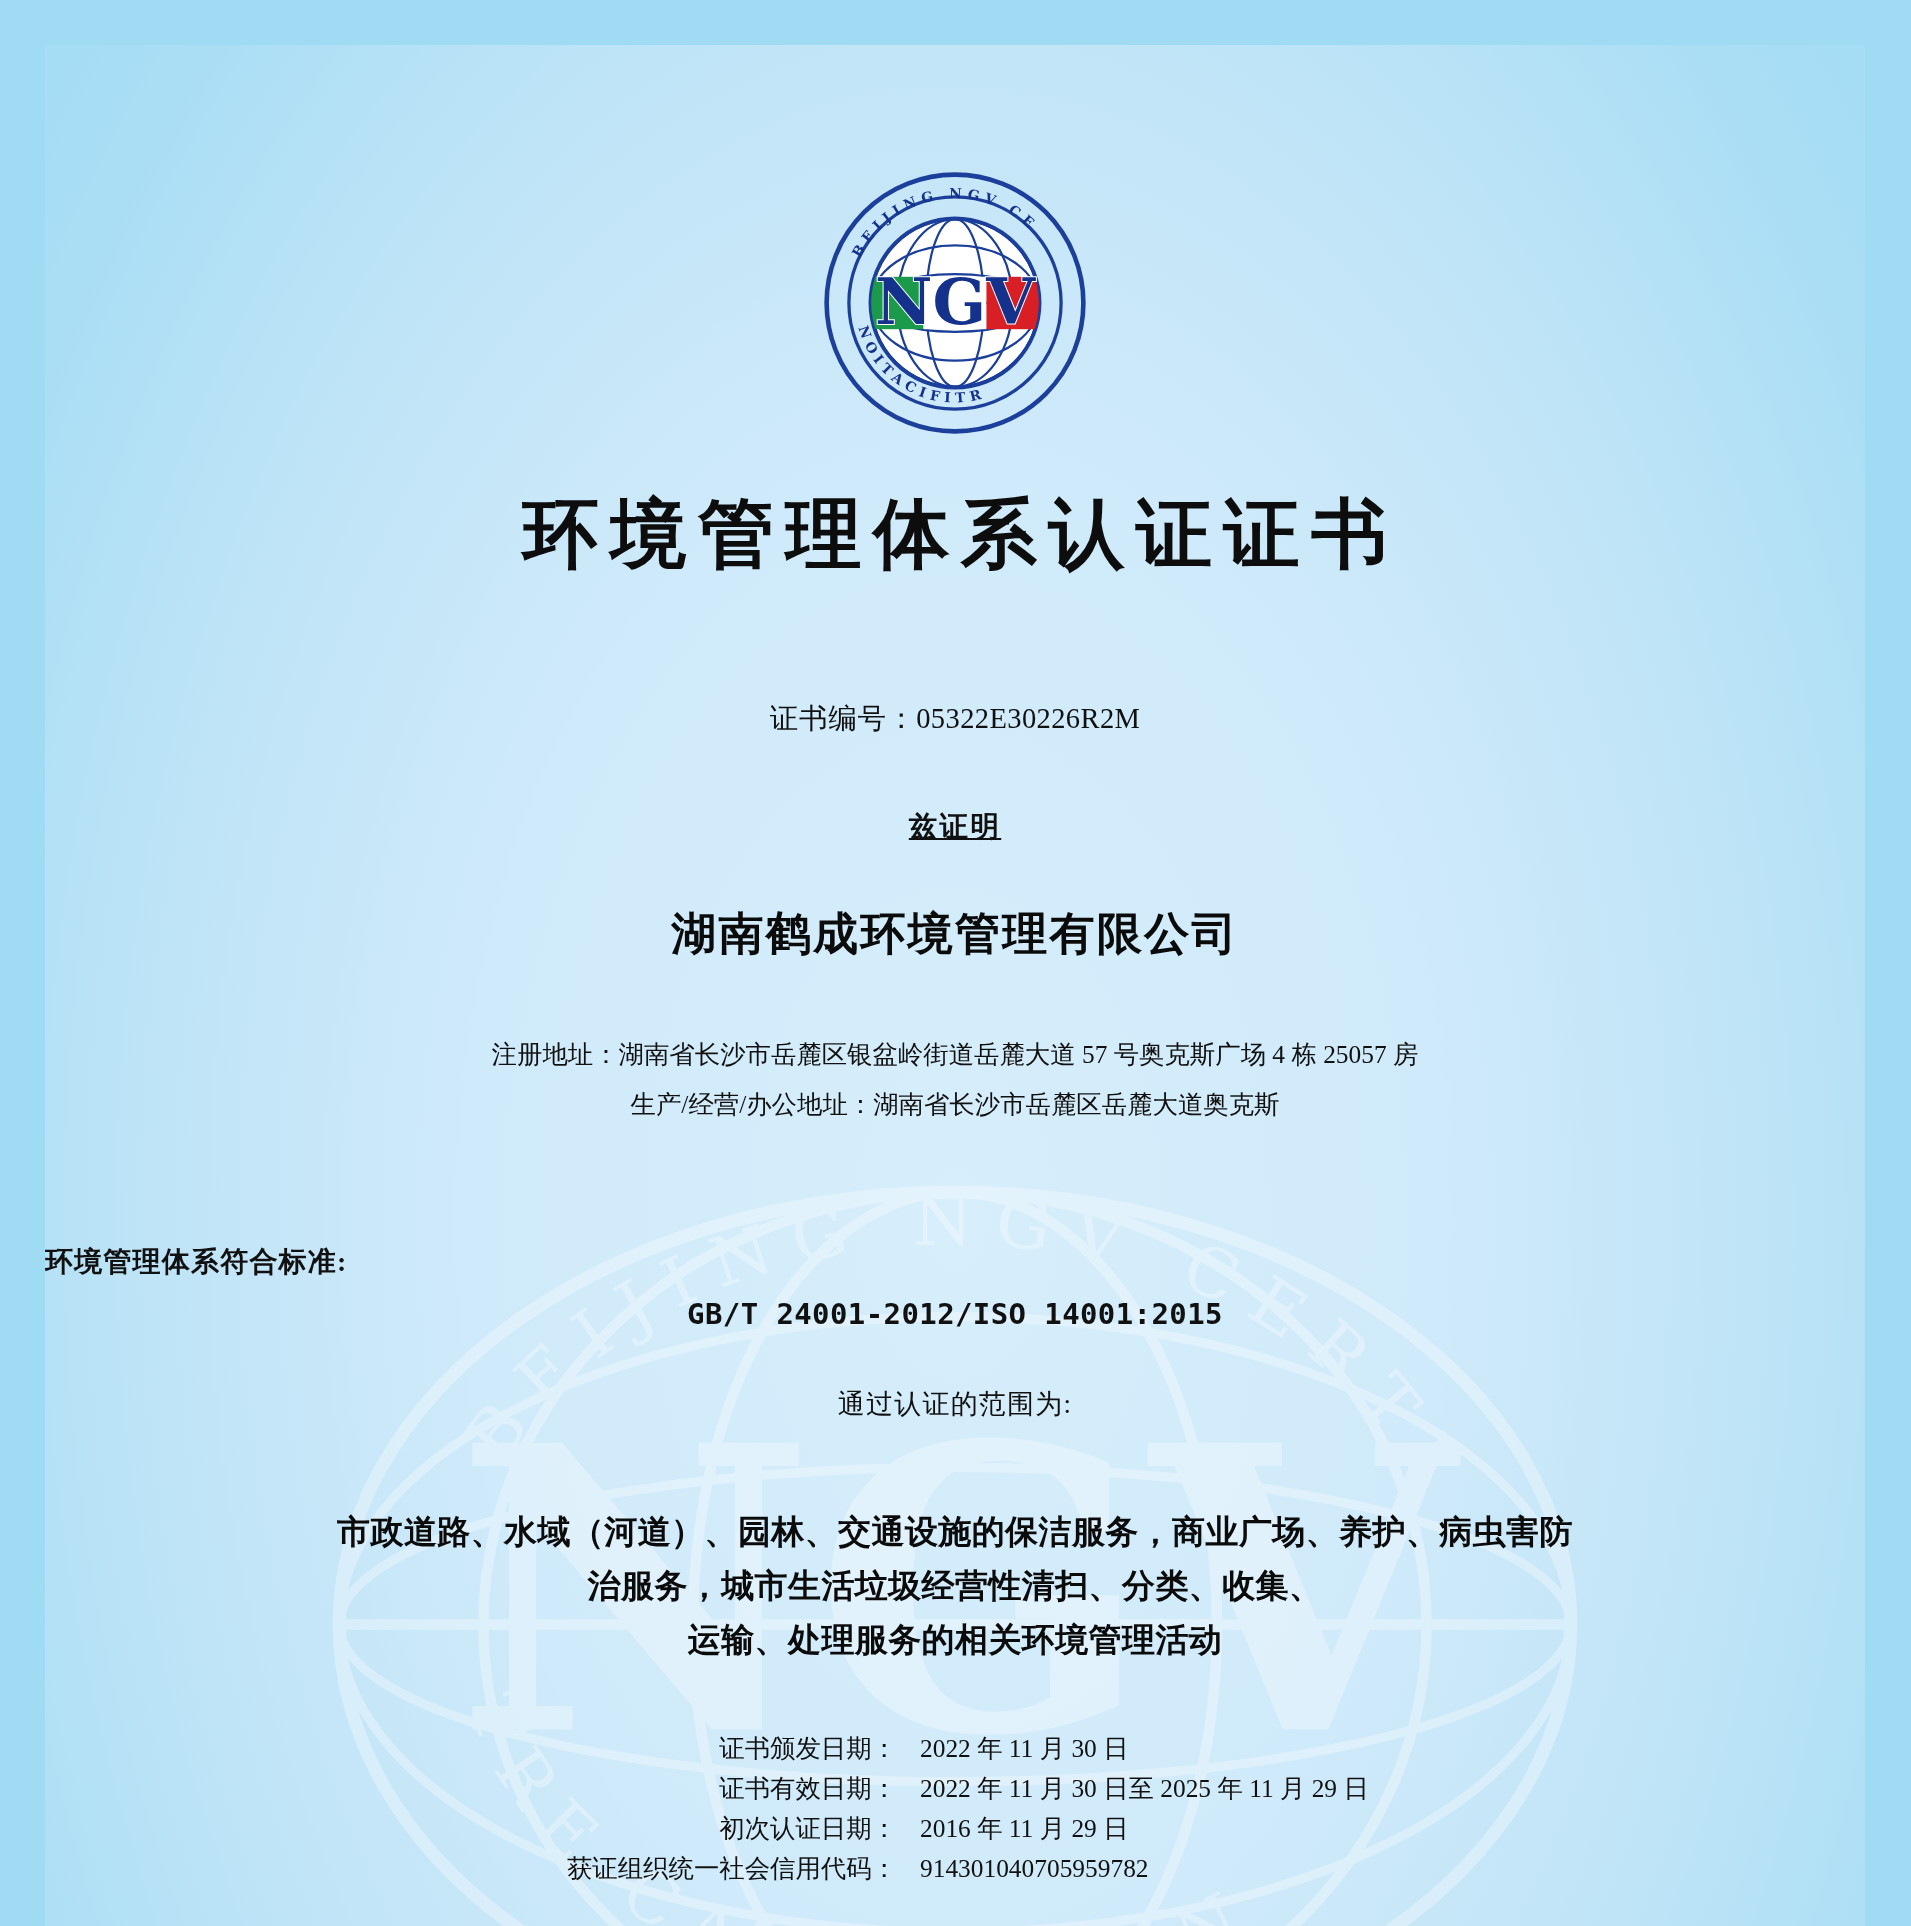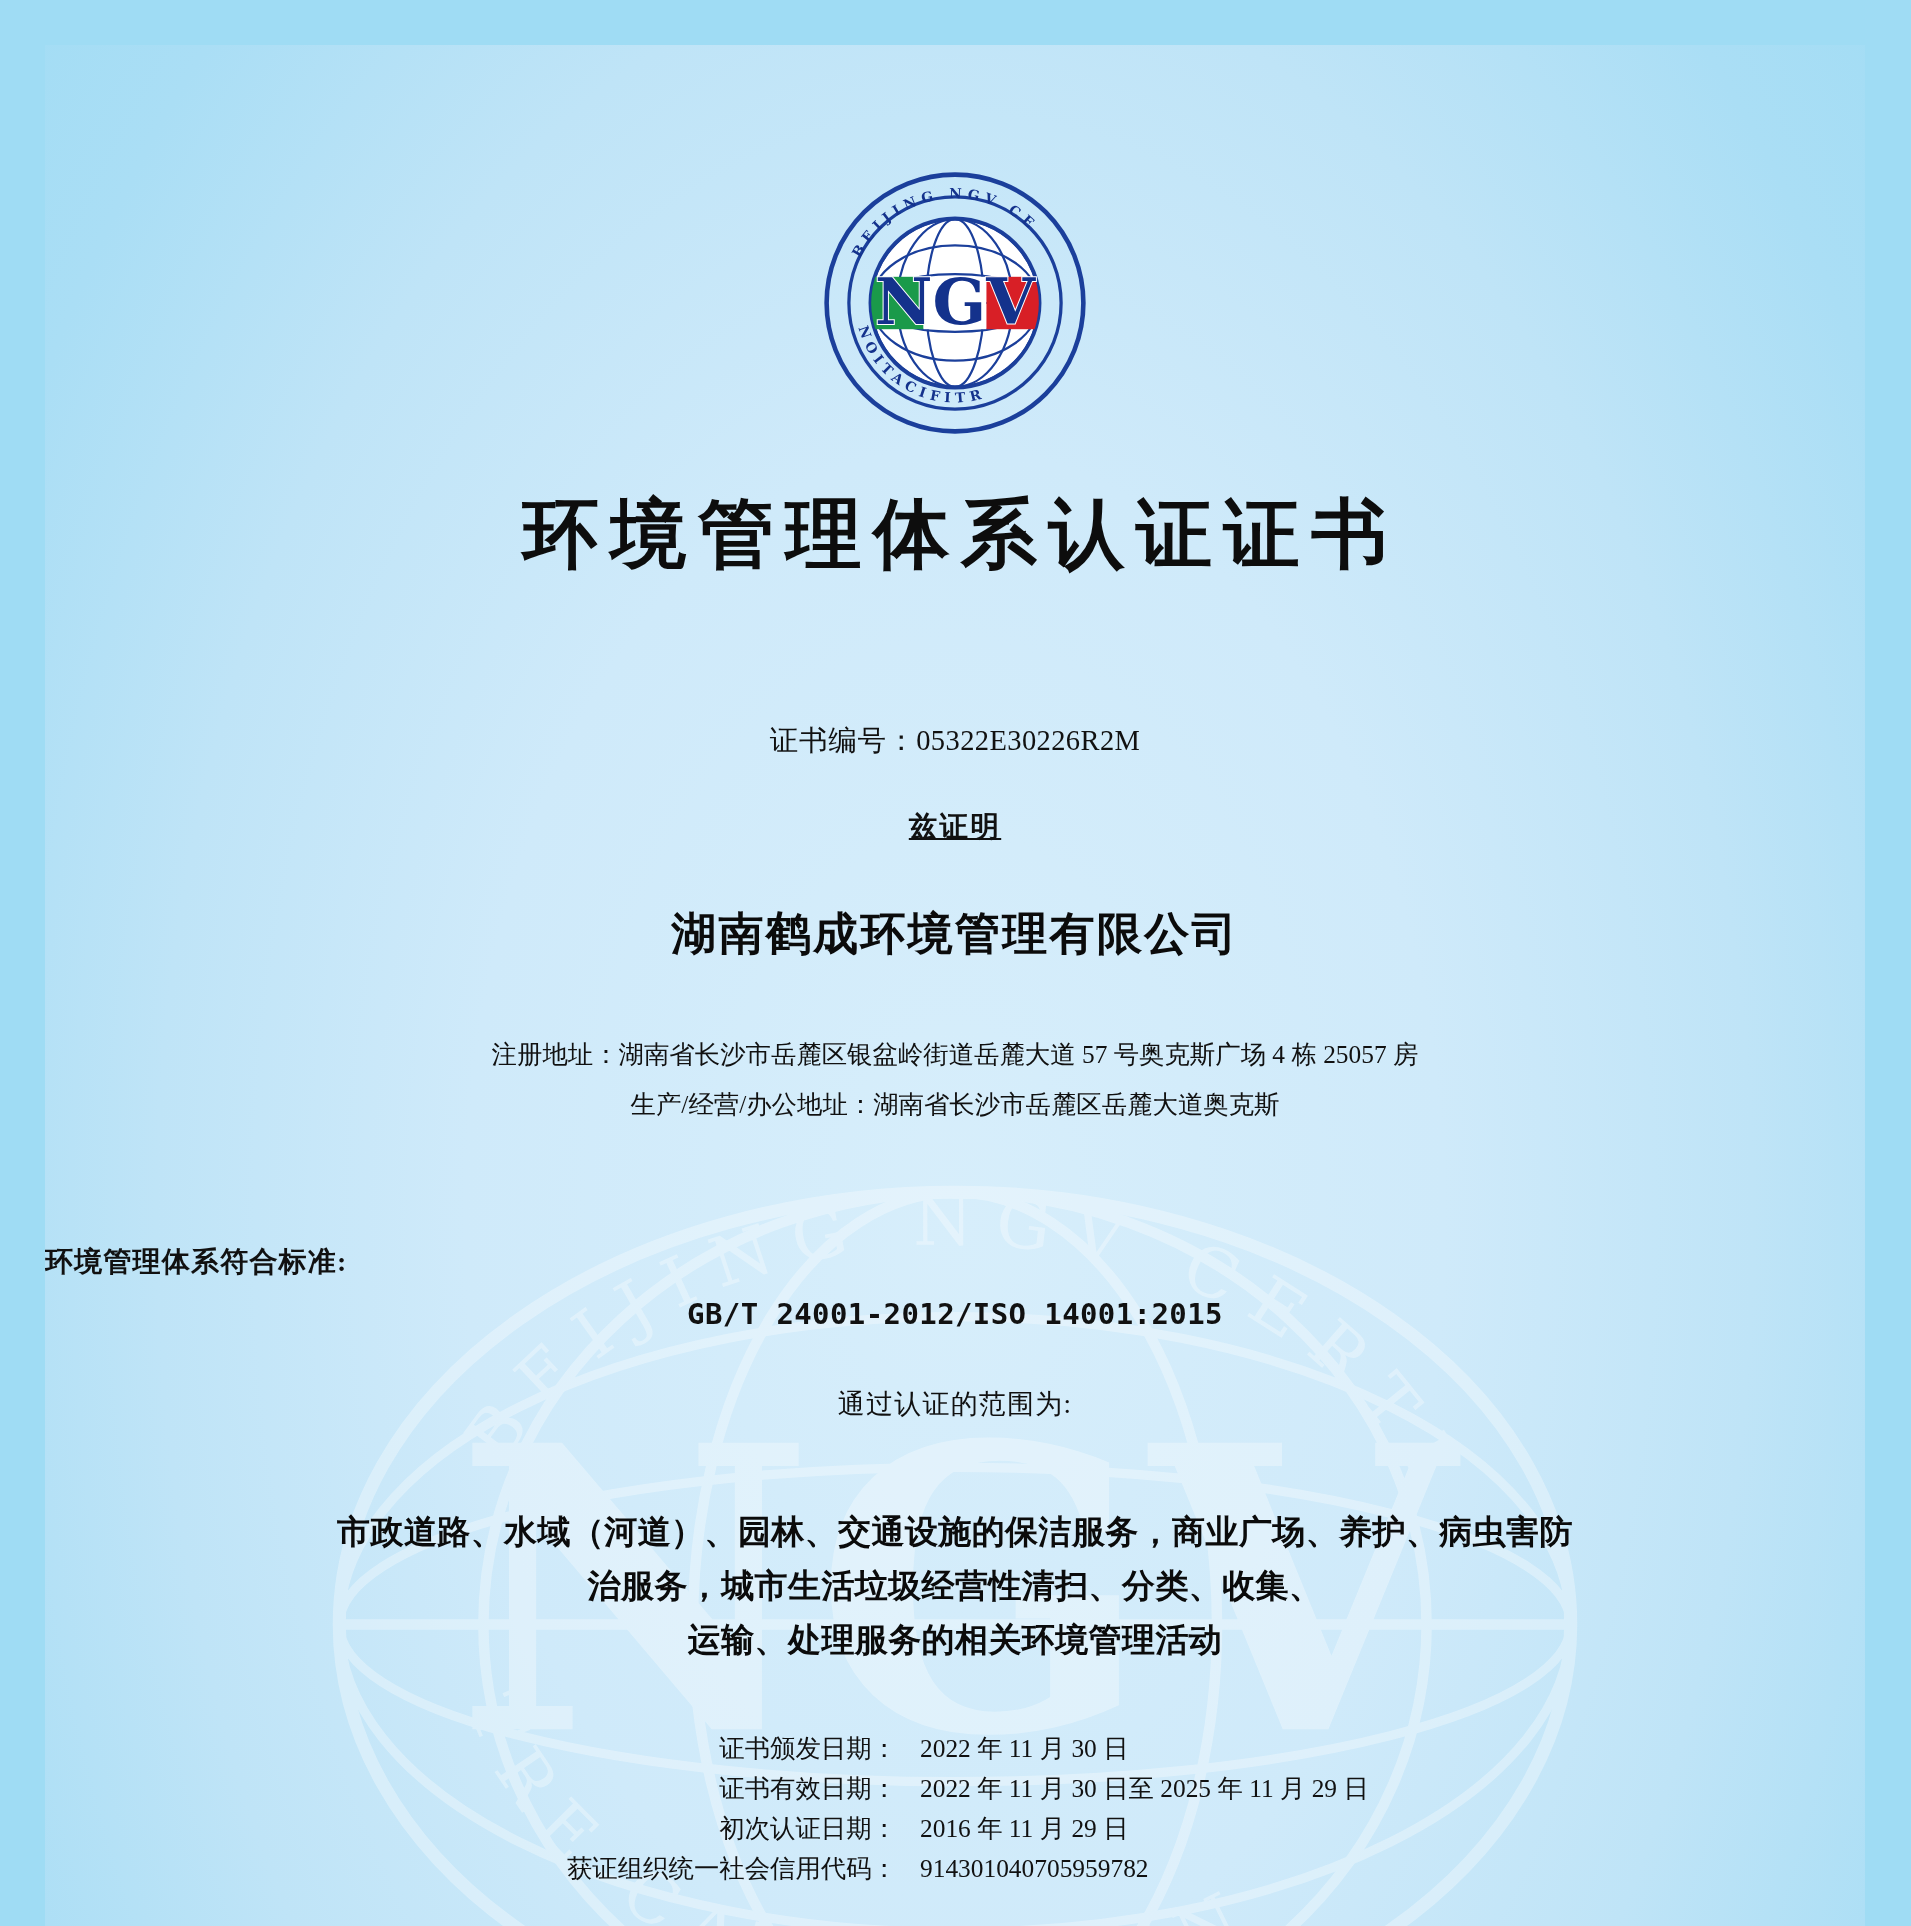--- a/index.html
+++ b/index.html
@@ -69,21 +69,20 @@
   }
 
   .cert-number {
     position: absolute;
     left: 0; right: 0;
     top: 655px;
     text-align: center;
     font-size: 28.5px;
     color: #111;
     letter-spacing: 0.8px;
-    margin-top: 22px;
   }
   .cert-number .num { letter-spacing: 0.4px; }
 
   .hereby {
     position: absolute;
     left: 0; right: 0;
     top: 763px;
     text-align: center;
     font-size: 28.5px;
     font-weight: 700;

